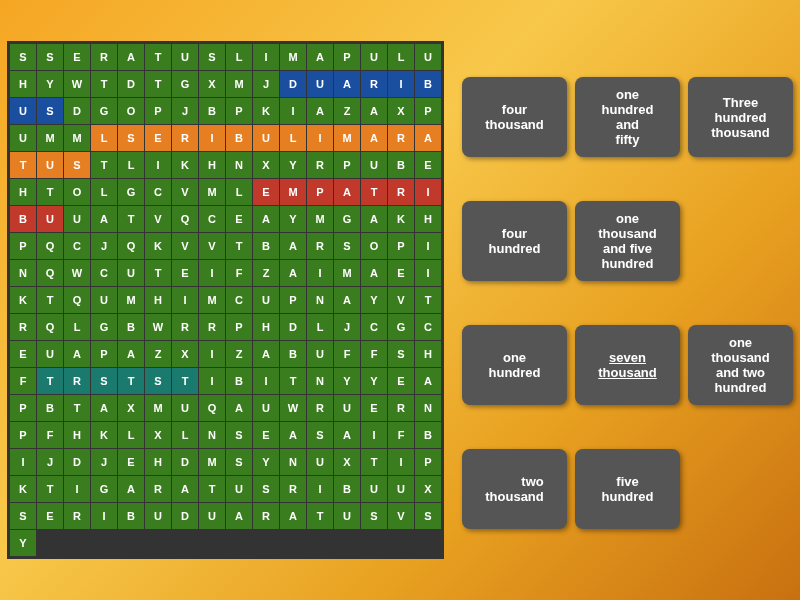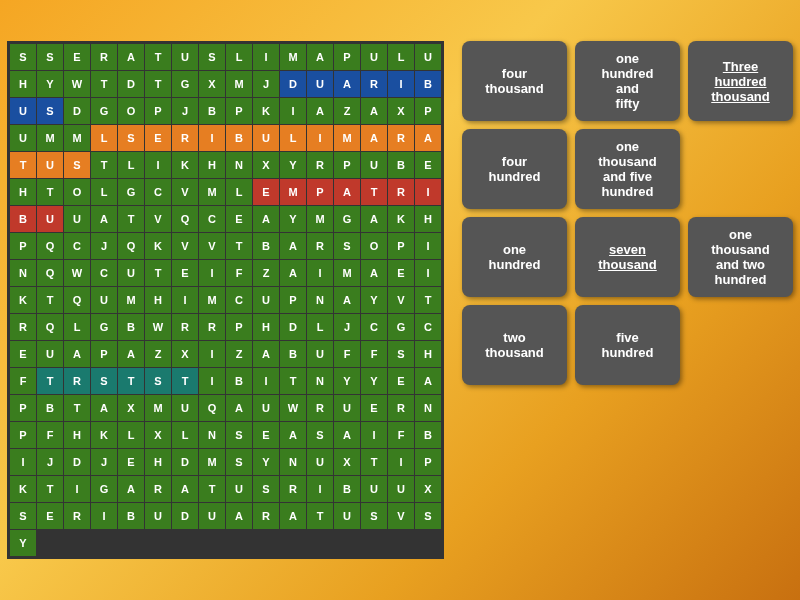--- a/index.html
+++ b/index.html
@@ -73,20 +73,21 @@
       align-items: center;
       justify-content: center;
       text-align: center;
       font-size: 13px;
       font-weight: 900;
       font-family: 'Arial Black', Arial, sans-serif;
       padding: 10px 8px;
       min-height: 80px;
       cursor: pointer;
       box-shadow: 2px 2px 5px rgba(0,0,0,0.4);
+      margin-top: 36px;
     }
   </style>
 </head>
 <body>
 
 <div class="main-container">
 
   <div class="wordsearch-container">
     <div class="grid" id="grid-container">
     <div class="cell cell-green">S</div>
@@ -381,37 +382,37 @@
       </div>
   </div>
 
   <div class="tiles-container" id="tiles-container">
   <div class="tile" style="white-space: pre-line;">four
 thousand</div>
       <div class="tile" style="white-space: pre-line;">one
 hundred
 and
 fifty</div>
-      <div class="tile" style="white-space: pre-line; text-decoration: underline;">Three
+      <div class="tile" style="white-space: pre-line;">Three
 hundred
 thousand</div>
       <div class="tile" style="white-space: pre-line;">four
 hundred</div>
       <div class="tile" style="white-space: pre-line;">one
 thousand
 and five
 hundred</div>
       <div class="tile" style="background: transparent; box-shadow: none; cursor: default;"></div>
       <div class="tile" style="white-space: pre-line;">one
 hundred</div>
       <div class="tile" style="white-space: pre-line; text-decoration: underline;">seven
 thousand</div>
       <div class="tile" style="white-space: pre-line;">one
 thousand
 and two
 hundred</div>
-      <div class="tile" style="white-space: pre-line;">two
+      <div class="tile" style="white-space: pre-line; text-align: right;">two
 thousand</div>
       <div class="tile" style="white-space: pre-line;">five
 hundred</div>
       <div class="tile" style="background: transparent; box-shadow: none; cursor: default;"></div>
     </div>
 </div>
 
 </body></html>

